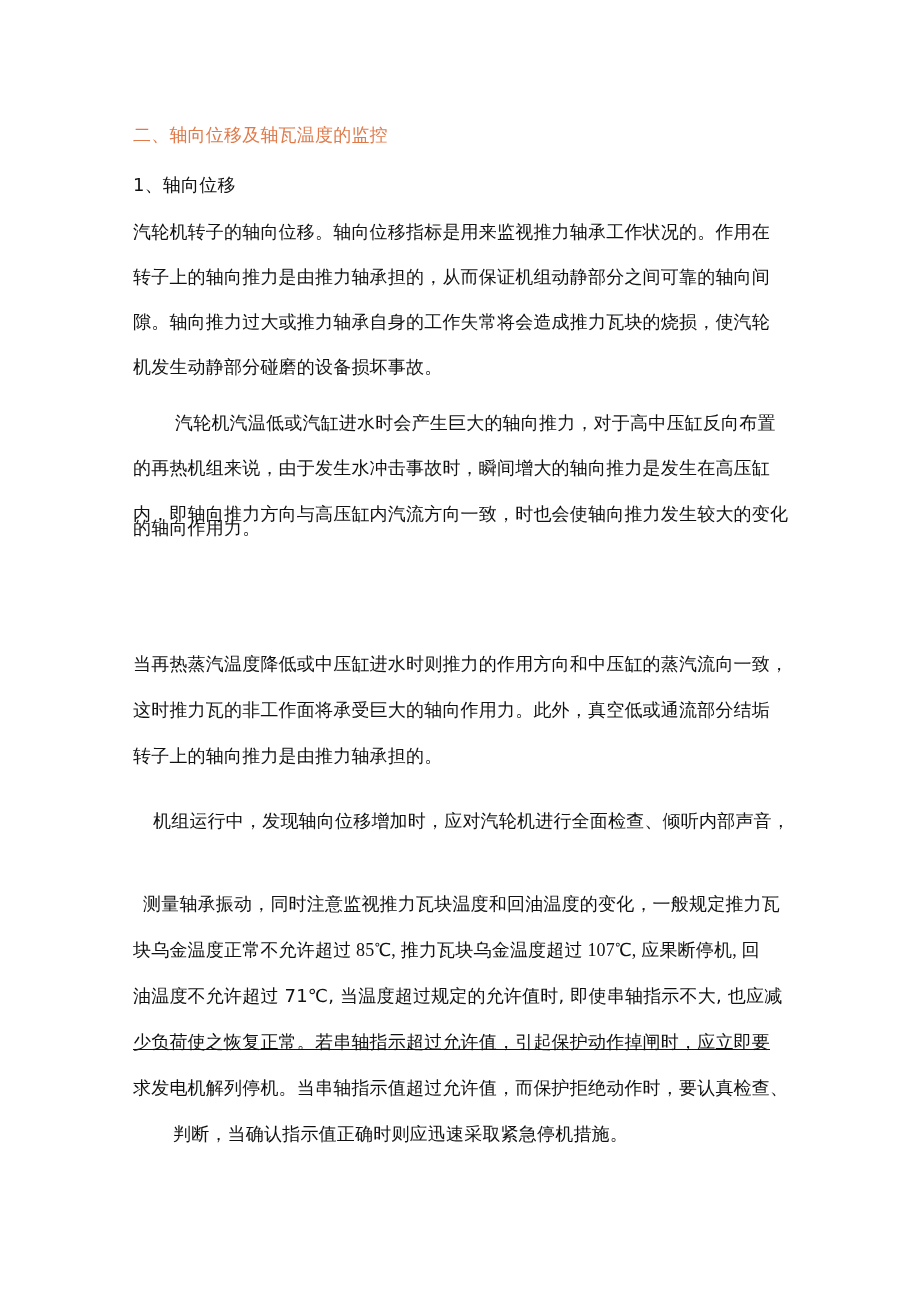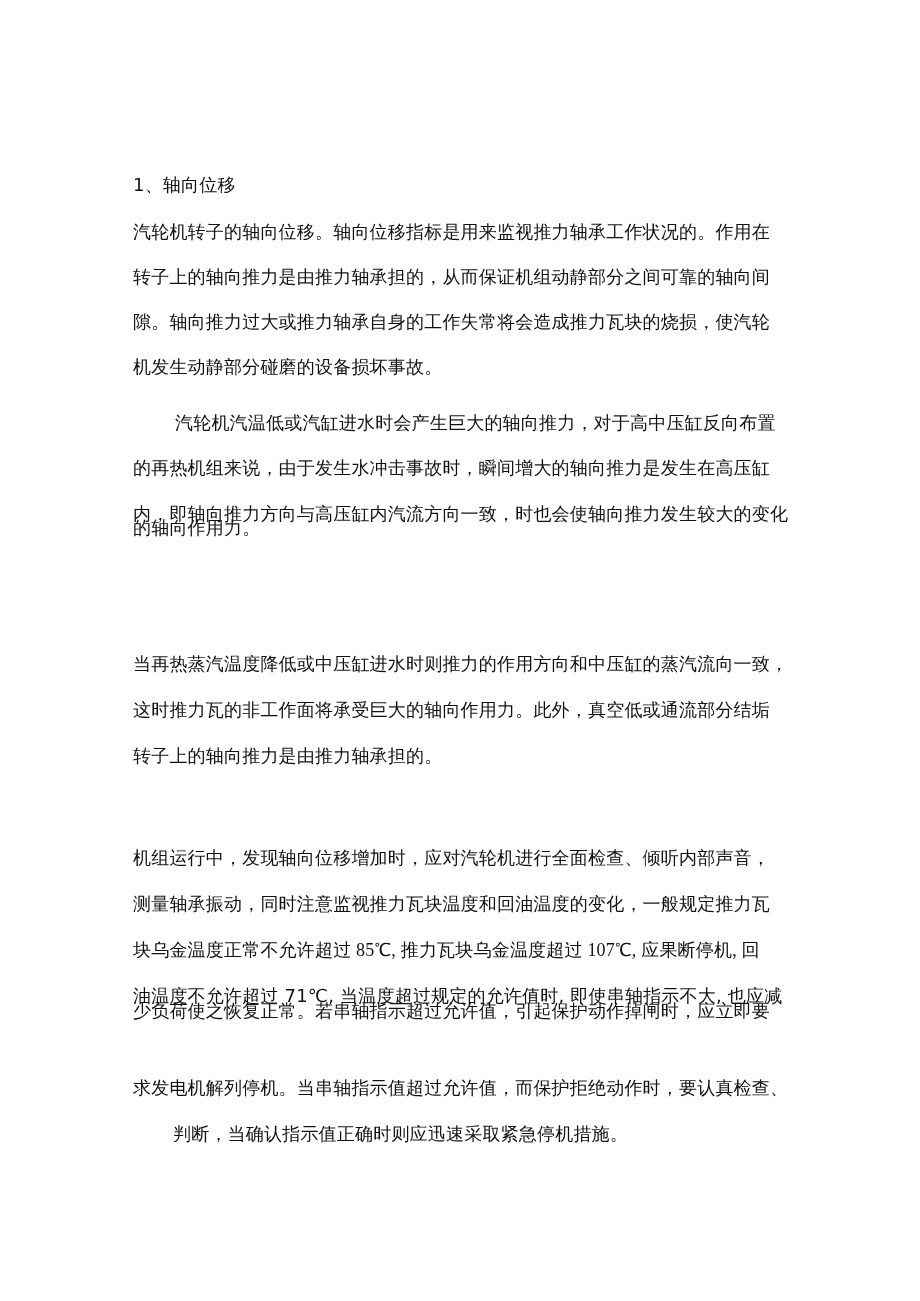--- a/index.html
+++ b/index.html
@@ -34,20 +34,21 @@
       color: #e07a4a;
     }
     .indent {
       left: 175px;
     }
   </style>
 </head>
 <body>
 
 <div class="page">
+  <div class="line heading" style="top:124px;">二、轴向位移及轴瓦温度的监控</div>
   <div class="line" style="top:174px;">1、轴向位移</div>
 
   <div>
     <div class="line" style="top:221px;">汽轮机转子的轴向位移。轴向位移指标是用来监视推力轴承工作状况的。作用在</div>
     <div class="line" style="top:266px;">转子上的轴向推力是由推力轴承担的，从而保证机组动静部分之间可靠的轴向间</div>
     <div class="line" style="top:311px;">隙。轴向推力过大或推力轴承自身的工作失常将会造成推力瓦块的烧损，使汽轮</div>
     <div class="line" style="top:356px;">机发生动静部分碰磨的设备损坏事故。</div>
   </div>
 
   <div>
@@ -57,21 +58,21 @@
     <div class="line" style="top:517px;">的轴向作用力。</div>
   </div>
 
   <div>
     <div class="line" style="top:653px;">当再热蒸汽温度降低或中压缸进水时则推力的作用方向和中压缸的蒸汽流向一致，</div>
     <div class="line" style="top:699px;">这时推力瓦的非工作面将承受巨大的轴向作用力。此外，真空低或通流部分结垢</div>
     <div class="line" style="top:745px;">转子上的轴向推力是由推力轴承担的。</div>
   </div>
 
   <div>
-    <div class="line" style="top:847px;">机组运行中，发现轴向位移增加时，应对汽轮机进行全面检查、倾听内部声音，</div>
-    <div class="line" style="top:893px;">测量轴承振动，同时注意监视推力瓦块温度和回油温度的变化，一般规定推力瓦</div>
+    <div class="line" style="top:810px;margin-left:20px;">机组运行中，发现轴向位移增加时，应对汽轮机进行全面检查、倾听内部声音，</div>
+    <div class="line" style="top:893px;margin-left:10px;">测量轴承振动，同时注意监视推力瓦块温度和回油温度的变化，一般规定推力瓦</div>
     <div class="line" style="top:939px;font-family:Liberation Serif, serif;">块乌金温度正常不允许超过 85℃, 推力瓦块乌金温度超过 107℃, 应果断停机, 回</div>
     <div class="line" style="top:985px;text-align:right;">油温度不允许超过 71℃, 当温度超过规定的允许值时, 即使串轴指示不大, 也应减</div>
-    <div class="line" style="top:1000px;">少负荷使之恢复正常。若串轴指示超过允许值，引起保护动作掉闸时，应立即要</div>
+    <div class="line" style="top:1031px;text-decoration:underline;">少负荷使之恢复正常。若串轴指示超过允许值，引起保护动作掉闸时，应立即要</div>
     <div class="line" style="top:1077px;">求发电机解列停机。当串轴指示值超过允许值，而保护拒绝动作时，要认真检查、</div>
     <div class="line" style="top:1123px;margin-left:40px;">判断，当确认指示值正确时则应迅速采取紧急停机措施。</div>
   </div>
 </div>
 
 </body></html>

